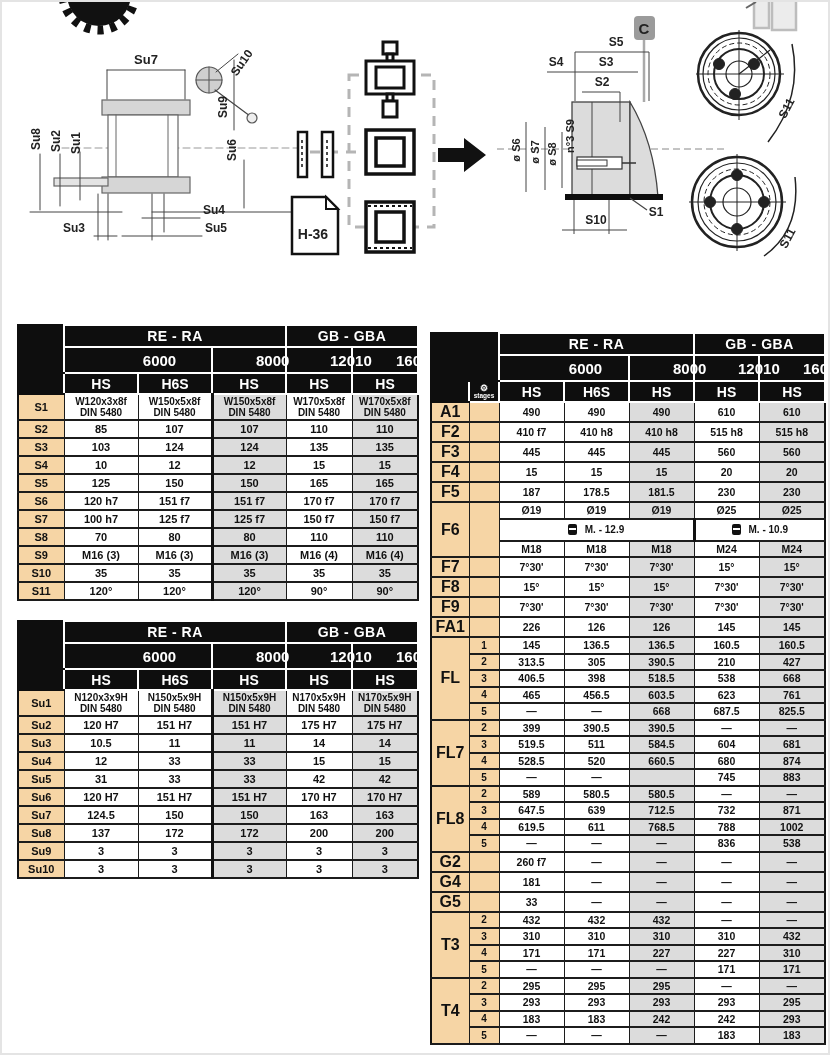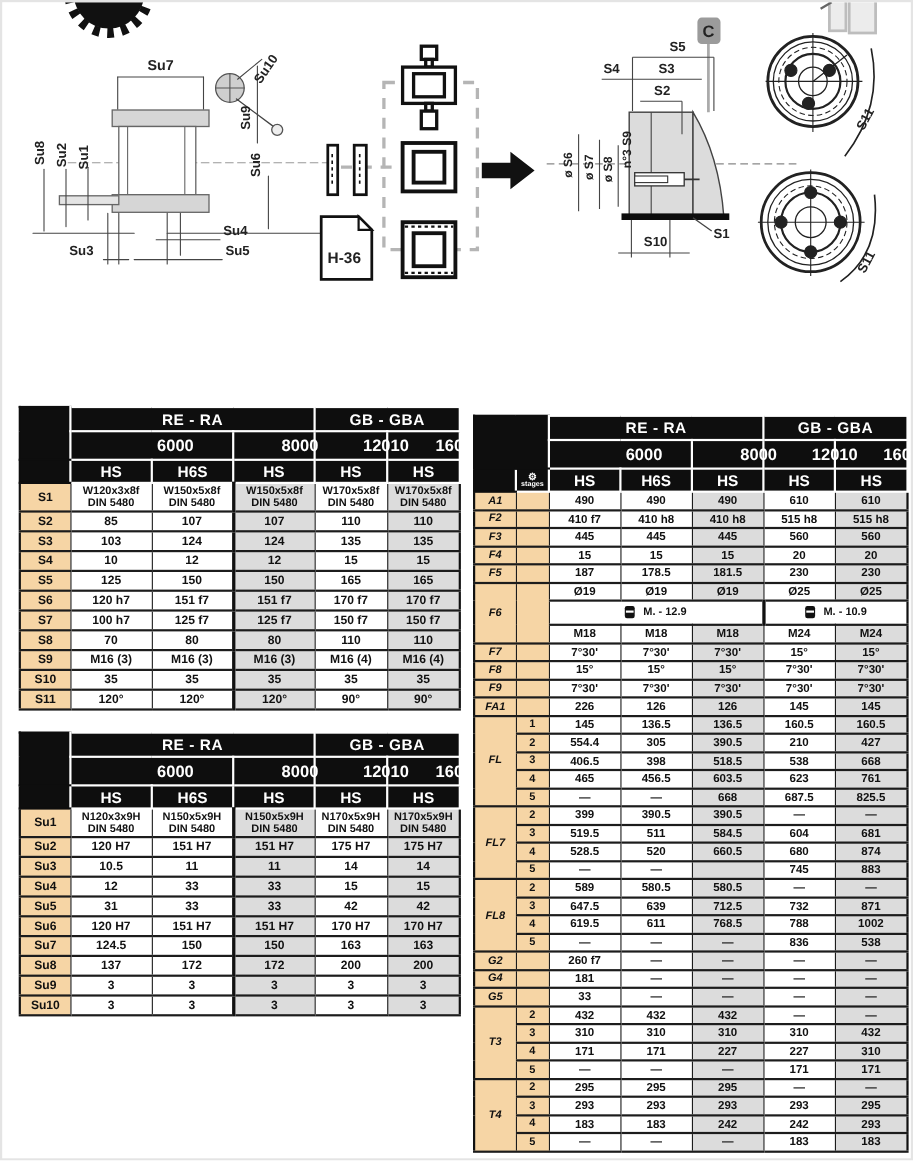--- a/index.html
+++ b/index.html
@@ -1,33 +1,33 @@
 <!DOCTYPE html>
 <html><head>
 <meta charset="utf-8">
 <style>
   html,body{margin:0;padding:0;background:#fff;}
   .page{position:relative;width:830px;height:1055px;background:#fff;overflow:hidden;
         font-family:"Liberation Sans",sans-serif;border:2px solid #e4e4e4;box-sizing:border-box;}
-  .tbl-wrap{position:absolute;margin-top:45px;}
+  .tbl-wrap{position:absolute;}
   table{border-collapse:collapse;table-layout:fixed;width:100%;border:2px solid #111;}
   th{background:#0e0e0e;color:#fff;font-weight:bold;text-align:center;vertical-align:middle;
      border:2px solid #fff;padding:0;}
   th.corner{border:2px solid #0e0e0e;border-right:2px solid #fff;}
   th.group{font-size:14px;height:20px;letter-spacing:.5px;}
   th.size{font-size:15px;height:24px;padding-left:43px;}
   th.colh{font-size:14px;height:19px;}
   th.stages{font-size:6.5px;line-height:1;height:19px;}
   th.stages .gear{display:block;font-size:9px;line-height:1;}
   td{border:1px solid #1c1c1c;border-top-width:2px;border-bottom-width:2px;
      text-align:center;vertical-align:middle;font-weight:bold;color:#111;padding:0 1px;}
   .ltab td{height:16px;font-size:11px;}
   .ftab td{height:14.5px;font-size:10.5px;}
   td.lbl{background:#f6d5a5;font-size:11px;}
-  .ftab td.lbl{font-size:10px;font-style:italic;}
+  .ftab td.lbl{font-size:16px;}
   td.stg{background:#f6d5a5;font-size:10px;width:30px;}
   td.shade{background:#dcdcdc;}
   td.vsep{border-left:3px solid #111;}
   td.two-line{font-size:10px;line-height:1.15;height:24px;white-space:pre-line;}
   td.merged{height:20px;font-size:10px;}
   td.merged .bolt{display:inline-block;width:9px;height:11px;background:#111;
       border-radius:2px;vertical-align:middle;margin-right:8px;position:relative;}
   td.merged .bolt::after{content:"";position:absolute;left:1px;right:1px;top:4px;height:2px;background:#fff;}
   svg text{font-family:"Liberation Sans",sans-serif;font-weight:bold;fill:#222;}
 </style>
@@ -605,21 +605,21 @@
             <td class="lbl" rowspan="5">FL</td>
             <td class="stg">1</td>
             <td class="val">145</td>
             <td class="val">136.5</td>
             <td class="val shade">136.5</td>
             <td class="val">160.5</td>
             <td class="val shade">160.5</td>
           </tr>
           <tr>
             <td class="stg">2</td>
-            <td class="val">554.4</td>
+            <td class="val">313.5</td>
             <td class="val">305</td>
             <td class="val shade">390.5</td>
             <td class="val">210</td>
             <td class="val shade">427</td>
           </tr>
           <tr>
             <td class="stg">3</td>
             <td class="val">406.5</td>
             <td class="val">398</td>
             <td class="val shade">518.5</td>

